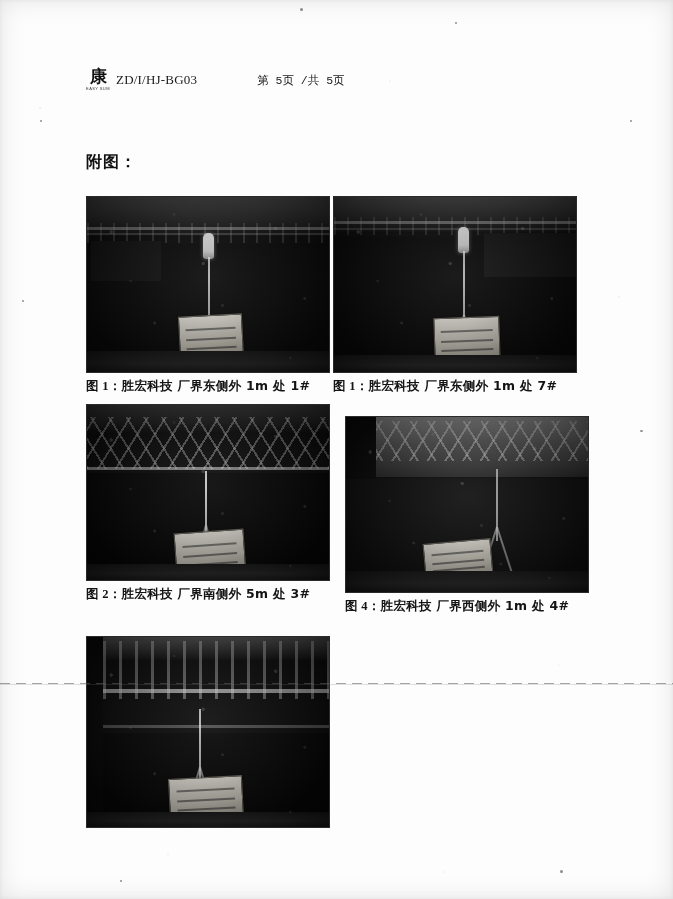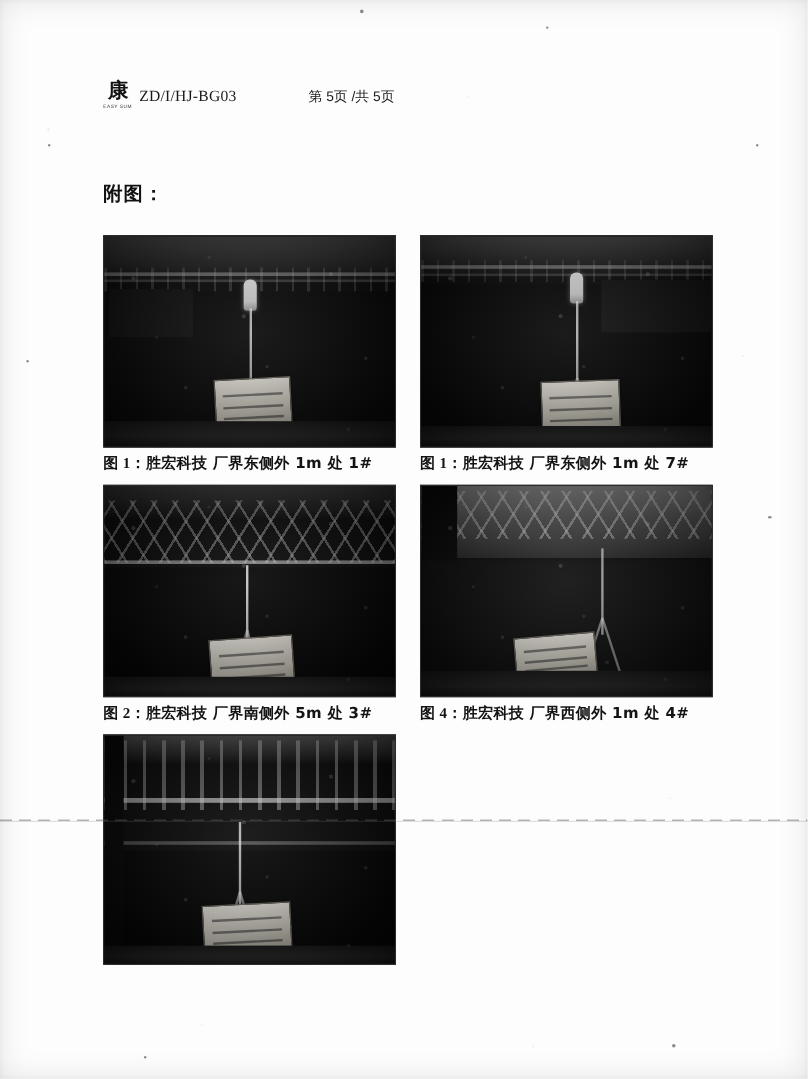--- a/index.html
+++ b/index.html
@@ -99,21 +99,21 @@
   .entrust {
     font-size: 12.5px;
     white-space: nowrap;
     margin-right: 52px;
   }
   .entrust .cn { font-family: "DejaVu Sans", sans-serif; font-size: 11.5px; }
   .pageno {
     font-size: 12.5px;
     white-space: nowrap;
   }
-  .pageno .cn { font-family: Liberation Sans, sans-serif; font-size: 11.5px; }
+  .pageno .cn { font-family: Liberation Mono, monospace; font-size: 11.5px; }
 
   
   .section-title {
     position: absolute;
     top: 152px;
     left: 86px;
     font-family: "DejaVu Sans", sans-serif;
     font-size: 16px;
     font-weight: bold;
     letter-spacing: 1px;
@@ -122,21 +122,21 @@
 
   
   .figures {
     position: absolute;
     top: 196px;
     left: 86px;
     width: 506px;
   }
   .fig-row {
     display: flex;
-    gap: 22px;
+    gap: 5px;
     margin-bottom: 9px;
   }
   .fig {
     width: 242px;
   }
   .photo {
     width: 242px;
     height: 175px;
     position: relative;
     overflow: hidden;
@@ -370,21 +370,21 @@
           </div>
           <div class="ground" style="height:9%;"></div>
           <div class="noise"></div>
           <div class="vign"></div>
         </div>
         <figcaption class="caption">
           <span class="num">图 2：</span><span>胜宏科技  厂界南侧外 5m 处 3#</span>
         </figcaption>
       </figure>
 
-      <figure class="fig" style="margin:0;">
+      <figure class="fig" style="margin:12px;">
         <div class="photo">
           <div class="sky" style="height:34%;background:linear-gradient(180deg,#8d8d8d 0%,#575757 45%,#2a2a2a 100%);"></div>
           <div class="fence-x" style="top:4px;height:40px;opacity:.85;"></div>
           <div class="dark-mass" style="left:0;top:0;width:30px;height:175px;background:#0b0b0b;"></div>
           <div class="dark-mass" style="left:0;top:62px;width:242px;height:113px;background:#101010;"></div>
           <div class="pole" style="left:150px;top:52px;height:72px;background:rgba(230,230,230,.7);"></div>
           <div class="tripod-leg" style="left:150px;top:110px;height:50px;transform:rotate(18deg);"></div>
           <div class="tripod-leg" style="left:150px;top:110px;height:50px;transform:rotate(-18deg);"></div>
           <div class="placard" style="left:78px;top:124px;width:66px;height:34px;transform:rotate(-5deg);">
             <div class="ln" style="top:10px;"></div>

